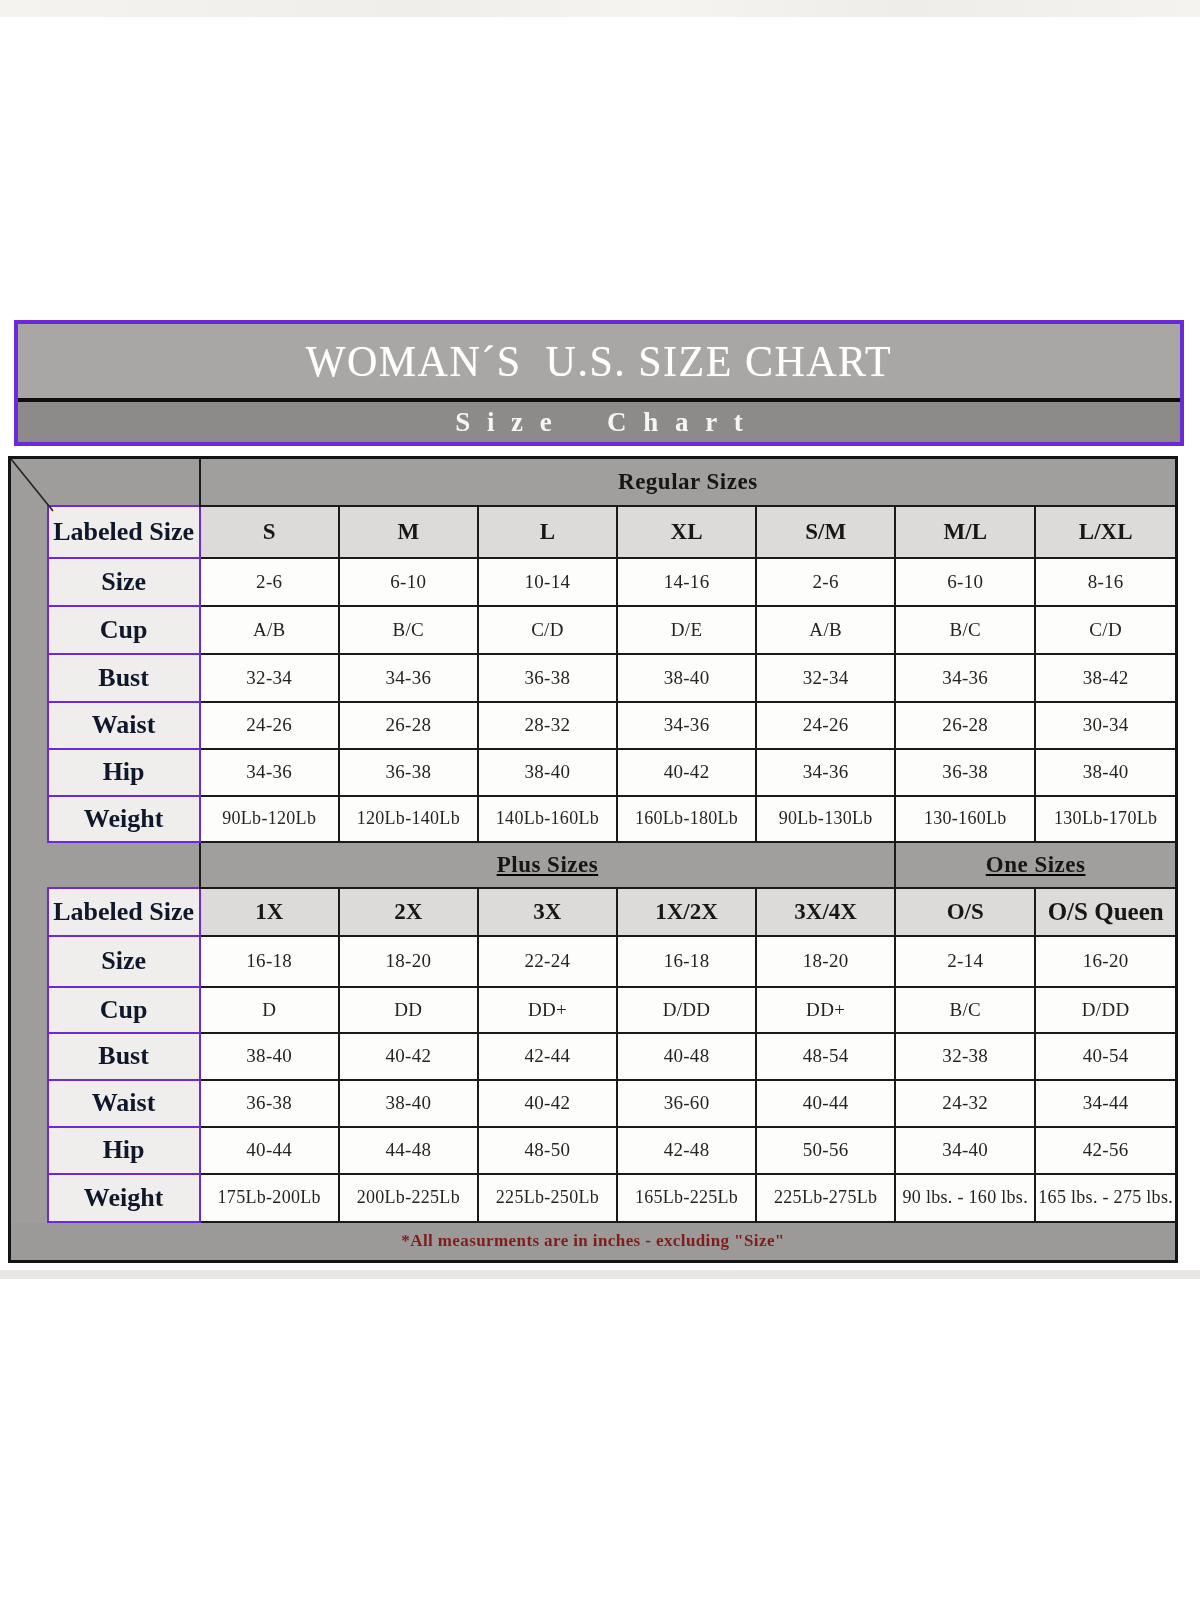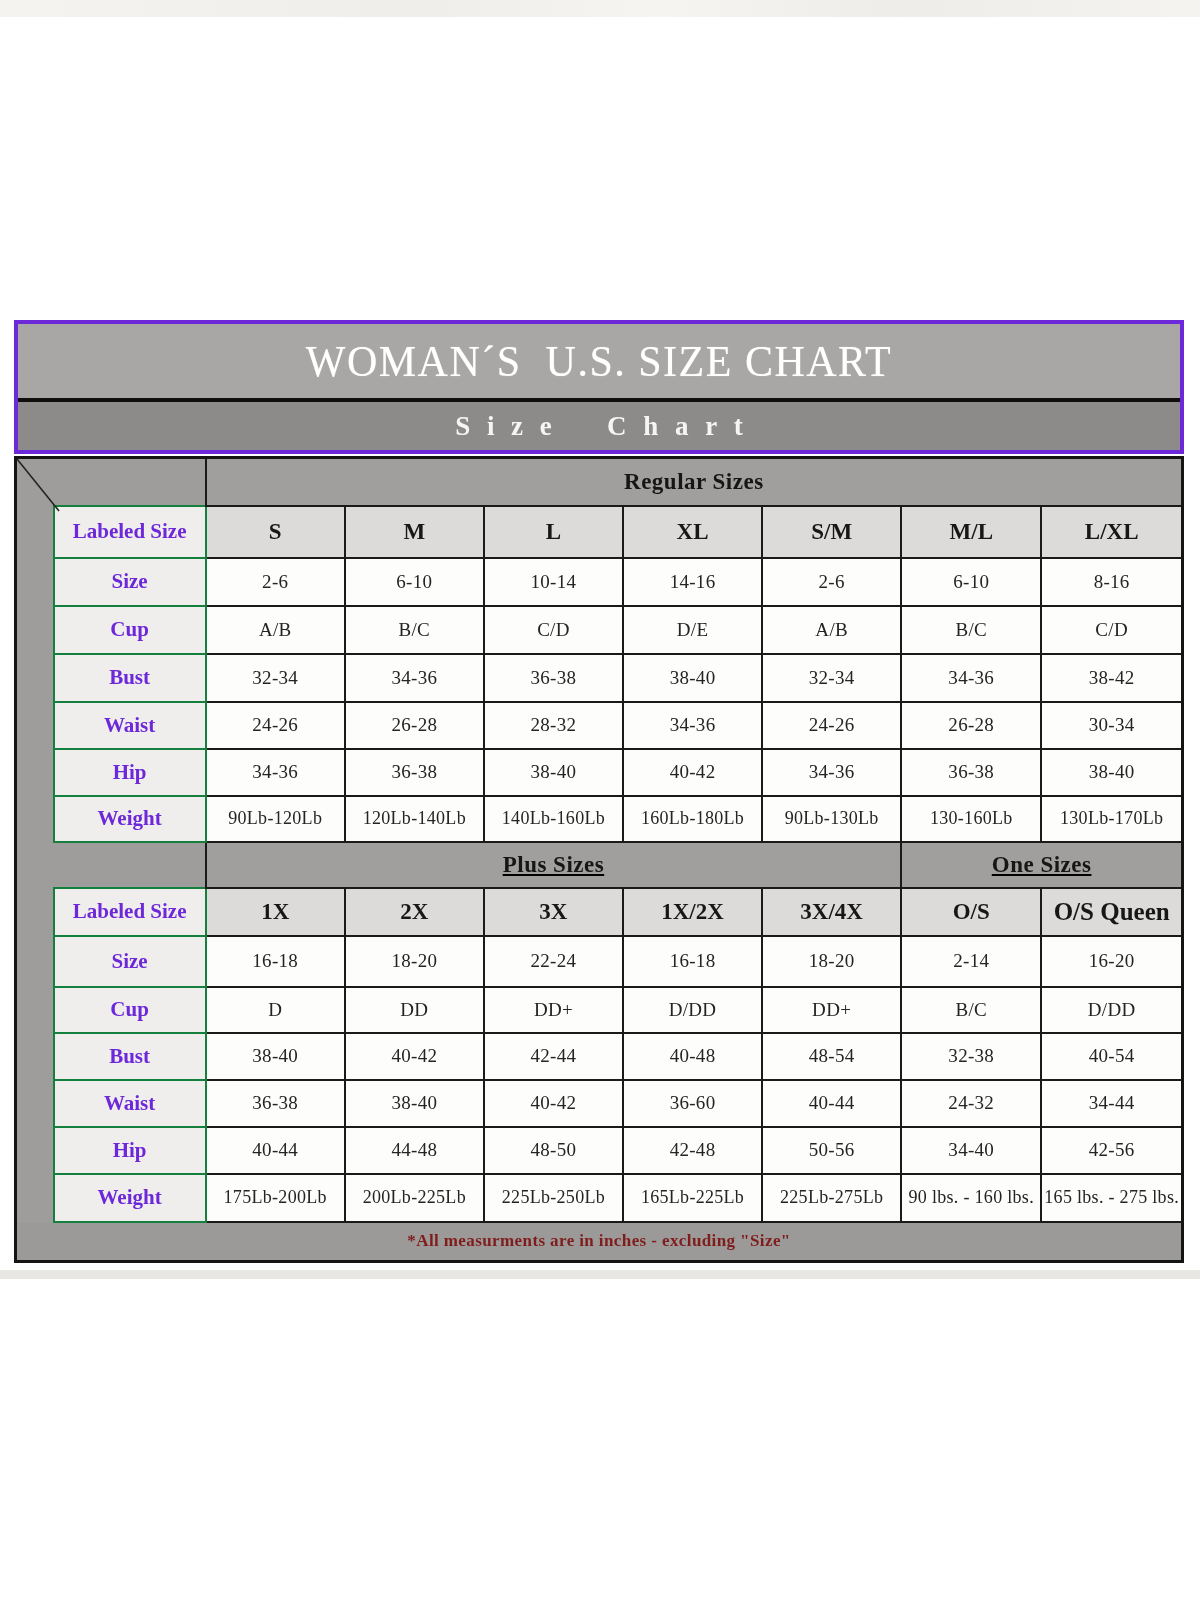--- a/index.html
+++ b/index.html
@@ -26,49 +26,49 @@
     height:74px; background:#a8a7a5;
     display:flex; align-items:center; justify-content:center;
   }
   .title-band .title{
     color:#ffffff; font-size:42px; letter-spacing:1.5px; font-weight:normal;
     transform:scaleY(1.06); white-space:pre;
     text-shadow:0 0 1px rgba(255,255,255,.6);
   }
   .band-divider{height:4px; background:#0f0e0c;}
   .sub-band{
-    height:48px; background:#8c8b89;
+    height:40px; background:#8c8b89;
     display:flex; align-items:center; justify-content:center;
   }
   .sub-band .subtitle{
     color:#f5f5f4; font-size:27px; font-weight:bold;
     letter-spacing:0.62em; word-spacing:0.55em; padding-left:0.62em;
   }
   
-  .table-wrap{position:absolute; left:14px; top:456px; width:1170px;}
+  .table-wrap{position:absolute; left:8px; top:456px; width:1170px;}
   table.size-table{
     border-collapse:collapse; table-layout:fixed; width:1170px;
     background:#9e9d9b; border:3px solid #141414;
   }
   td{padding:0; text-align:center; vertical-align:middle; overflow:hidden;
      font-family:"Liberation Serif", serif;}
   td.strip{background:#9e9d9b; border:none;}
   td.band-left{background:#9e9d9b; border:none;}
   td.band{
     background:#a09f9d; border:2px solid #1a1a1a;
     font-weight:bold; font-size:23px; color:#161616; letter-spacing:0.5px;
   }
   td.colhead{
     background:#dcdbd9; border:2px solid #1a1a1a;
     font-weight:bold; font-size:23px; color:#171717;
   }
   td.colhead.small{font-size:25px;}
   td.rowlabel{
-    background:#efeeec; border:2px solid #15803d;
-    font-weight:bold; font-size:21px; color:#6d28d9;
+    background:#efeeec; border:2px solid #6d28d9;
+    font-weight:bold; font-size:26px; color:#0f172a;
   }
   td.val{
     background:#fdfdfc; border:2px solid #1a1a1a;
     font-size:19px; color:#242424; letter-spacing:0.3px;
   }
   tr.weight-row td.val{font-size:18px;}
   td.footer{
     background:#9b9a98; border:none; color:#7f1d1d;
     font-weight:bold; font-size:17px; letter-spacing:0.4px;
   }

